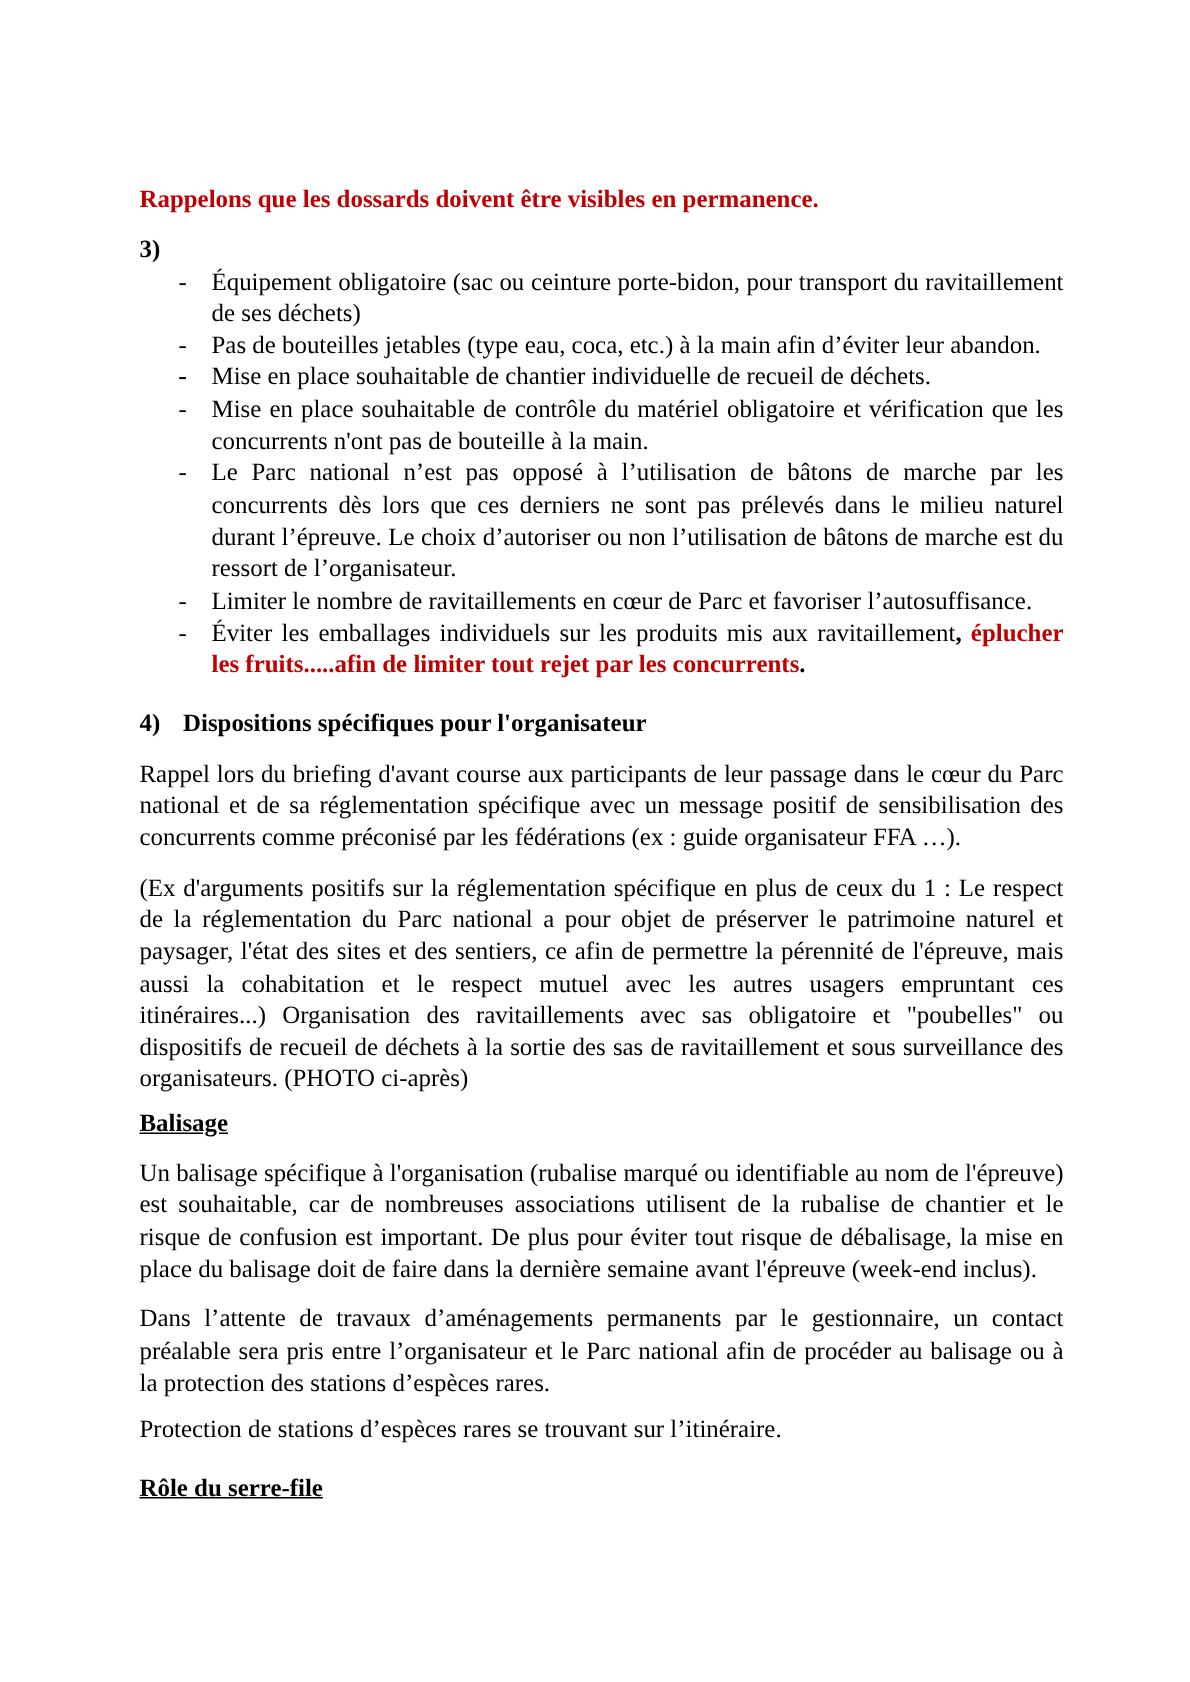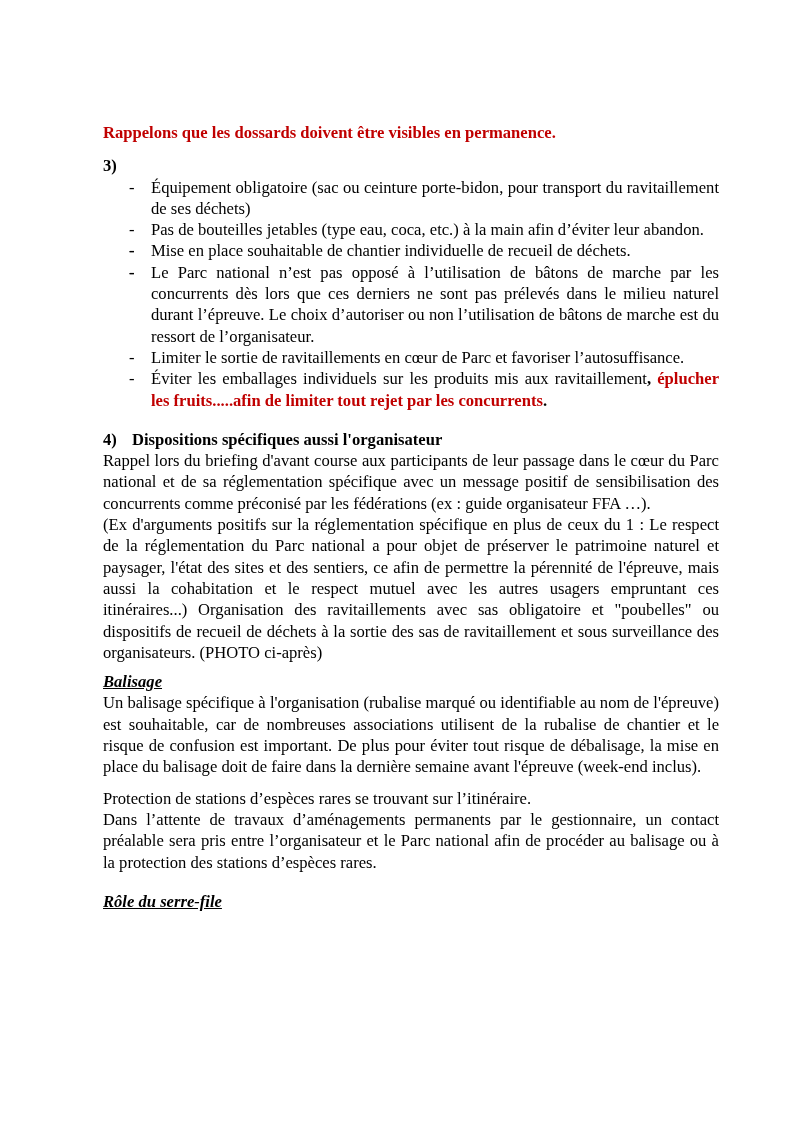--- a/index.html
+++ b/index.html
@@ -1,66 +1,66 @@
 <!DOCTYPE html>
 <html><head>
 <meta charset="utf-8">
 <style>
   html, body { margin: 0; padding: 0; background: #ffffff; }
   body {
     width: 793px; height: 1121px; position: relative; overflow: hidden;
     font-family: "Liberation Serif", "DejaVu Serif", serif;
     color: #000; font-size: 16.6px; line-height: 21.3px;
   }
-  .page { position: absolute; left: 103px; top: 120px; width: 616px; }
+  .page { position: absolute; left: 93px; top: 120px; width: 616px; }
   .red { color: #c00000; }
   .b { font-weight: bold; }
-  .just { text-align: justify; }
+  .just { text-align: justify; margin-top: 12px; }
   p { margin: 0; }
   .warn { margin-top: 2px; }
   .sec-head { margin-top: 12px; font-weight: bold; display: flex; }
   .sec-num { width: 29px; }
   ul.dash { list-style: none; margin: 0; padding: 0; }
   ul.dash li { position: relative; padding-left: 48px; text-align: justify; }
   ul.dash li .dash-mark { position: absolute; left: 26px; top: 0; }
-  .sub-head { font-weight: bold; font-style: italic; text-decoration: underline; }
+  .sub-head { font-weight: bold; text-decoration: underline; }
   .mt10 { margin-top: 10px; }
   .mt8 { margin-top: 8px; }
   .mt20 { margin-top: 18px; }
 </style>
 </head>
 <body>
 
 <div class="page">
 
   <p class="red b warn">Rappelons que les dossards doivent être visibles en permanence.</p>
 
   <div class="sec-head">
     <span class="sec-num">3)</span>
   </div>
 
   <ul class="dash">
     <li><span class="dash-mark">-</span><span>Équipement obligatoire (sac ou ceinture porte-bidon, pour transport du ravitaillement de ses déchets)</span></li>
     <li><span class="dash-mark">-</span><span>Pas de bouteilles jetables (type eau, coca, etc.) à la main afin d’éviter leur abandon.</span></li>
     <li><span class="dash-mark">-</span></li>
     <li><span class="dash-mark">-</span><span>Mise en place souhaitable  de chantier individuelle de recueil de déchets.</span></li>
-    <li><span class="dash-mark">-</span></li>
+    <li><span class="dash-mark">-</span><span>Mise en place souhaitable de contrôle du matériel obligatoire et vérification que les concurrents n'ont pas de bouteille à la main.</span></li>
     <li><span class="dash-mark">-</span><span>Le Parc national n’est pas opposé à l’utilisation de bâtons de marche par les concurrents dès lors que ces derniers ne sont pas prélevés dans le milieu naturel durant l’épreuve. Le choix d’autoriser ou non l’utilisation de bâtons de marche est du ressort de l’organisateur.</span></li>
-    <li><span class="dash-mark">-</span><span>Limiter le sortie de ravitaillements en cœur de Parc et favoriser l’autosuffisance.</span></li>
+    <li><span class="dash-mark">-</span><span>Limiter le nombre de ravitaillements en cœur de Parc et favoriser l’autosuffisance.</span></li>
     <li><span class="dash-mark">-</span><span>Éviter les emballages individuels sur les produits mis aux ravitaillement</span><span class="b">,</span> <span class="red b">éplucher les fruits.....afin de limiter tout rejet par les concurrents</span><span class="b">.</span></li>
   </ul>
 
   <div class="sec-head mt20">
     <span class="sec-num">4)</span>
-    <span>Dispositions spécifiques  aussi l'organisateur</span>
+    <span>Dispositions spécifiques  pour l'organisateur</span>
   </div>
 
   <p class="just">Rappel lors du briefing d'avant course aux participants de leur passage dans le cœur du Parc national et de sa réglementation spécifique avec un message positif de sensibilisation des concurrents comme préconisé par les fédérations (ex : guide organisateur FFA …).</p>
   <p class="just">(Ex d'arguments positifs sur la réglementation spécifique en plus de ceux du 1 : Le respect de la réglementation du Parc national a pour objet de préserver le patrimoine naturel et paysager, l'état des sites et des sentiers, ce afin de permettre la pérennité de l'épreuve, mais aussi la cohabitation et le respect mutuel avec les autres usagers empruntant ces itinéraires...) Organisation des ravitaillements avec sas obligatoire et "poubelles" ou dispositifs de recueil de déchets à la sortie des sas de ravitaillement et sous surveillance des organisateurs. (PHOTO ci-après)</p>
 
   <p class="sub-head mt8">Balisage</p>
   <p class="just">Un balisage spécifique à l'organisation (rubalise marqué ou identifiable au nom de l'épreuve) est souhaitable, car de nombreuses associations utilisent de la rubalise de chantier et le risque de confusion est important. De plus pour éviter tout risque de débalisage, la mise en place du balisage doit de faire dans la dernière semaine avant l'épreuve (week-end inclus).</p>
+  <p class="just">Dans l’attente de travaux d’aménagements permanents par le gestionnaire, un contact préalable sera pris entre l’organisateur et le Parc national afin de procéder au balisage ou à la protection des stations d’espèces rares.</p>
   <p class="just mt10">Protection de stations d’espèces rares se trouvant sur l’itinéraire.</p>
-  <p class="just">Dans l’attente de travaux d’aménagements permanents par le gestionnaire, un contact préalable sera pris entre l’organisateur et le Parc national afin de procéder au balisage ou à la protection des stations d’espèces rares.</p>
 
   <p class="sub-head mt20">Rôle du serre-file</p>
 
 </div>
 
 </body></html>

